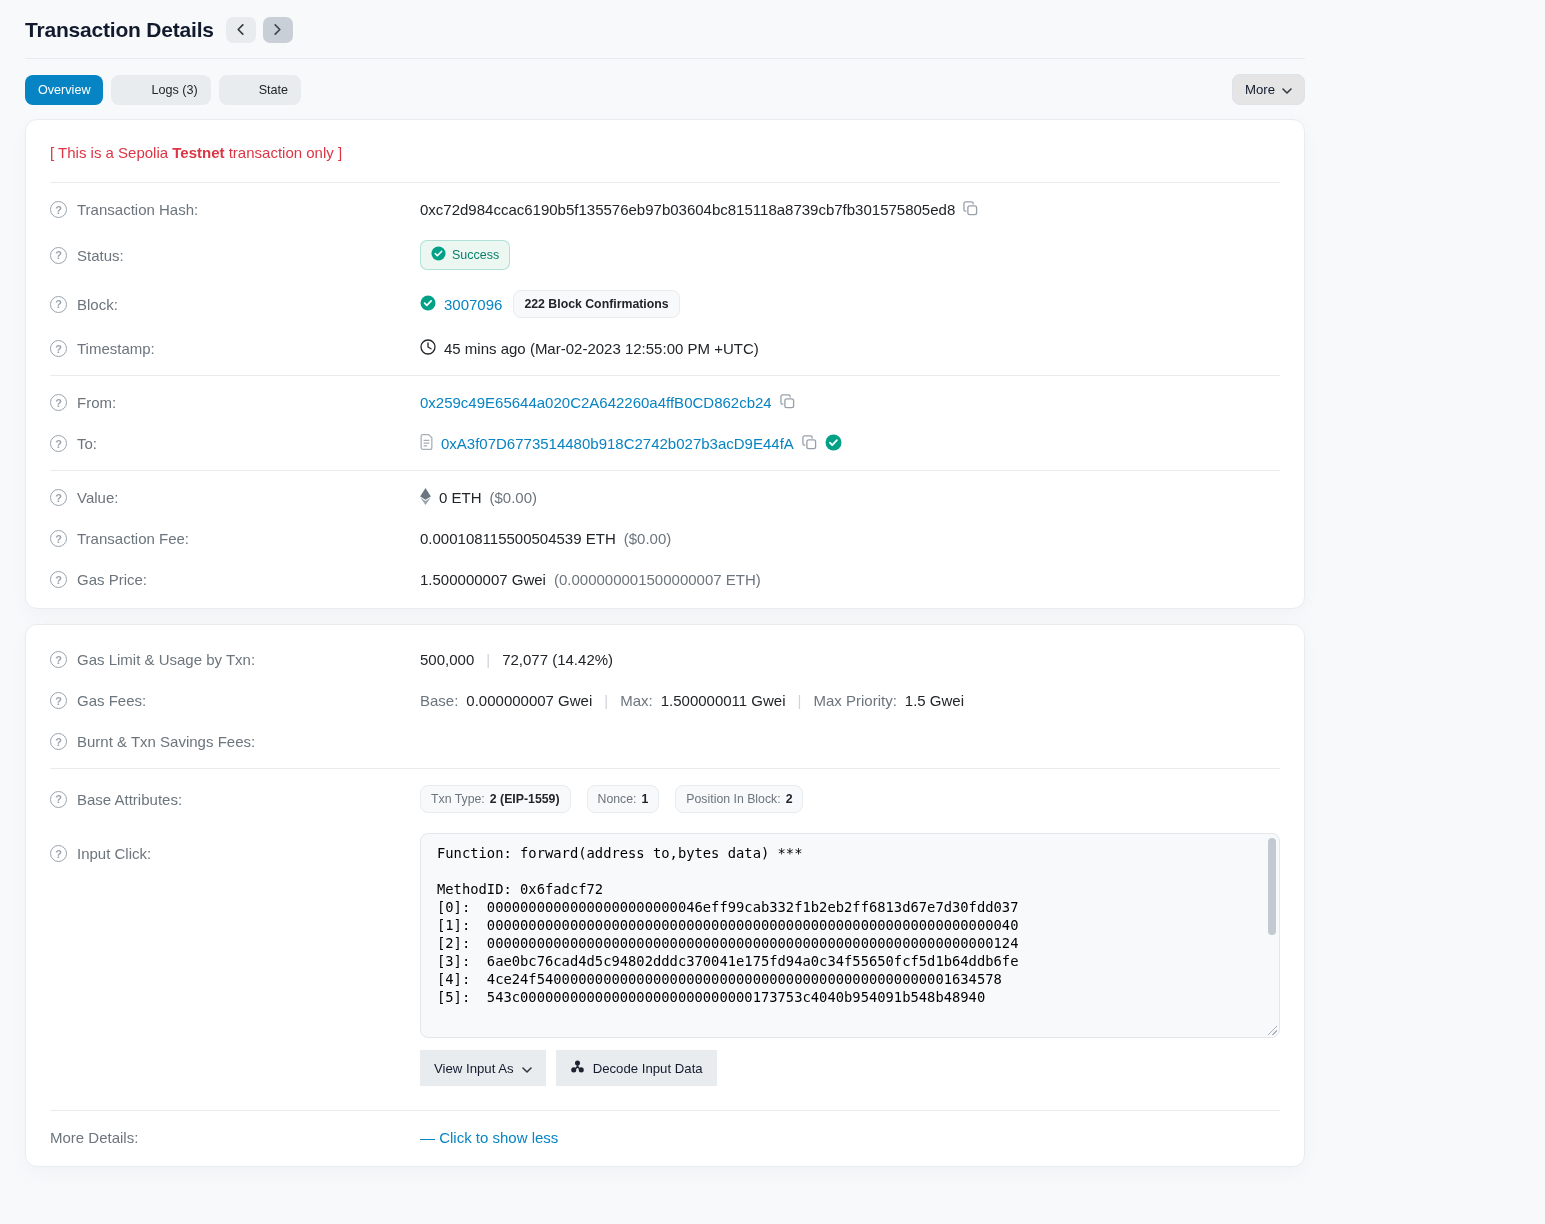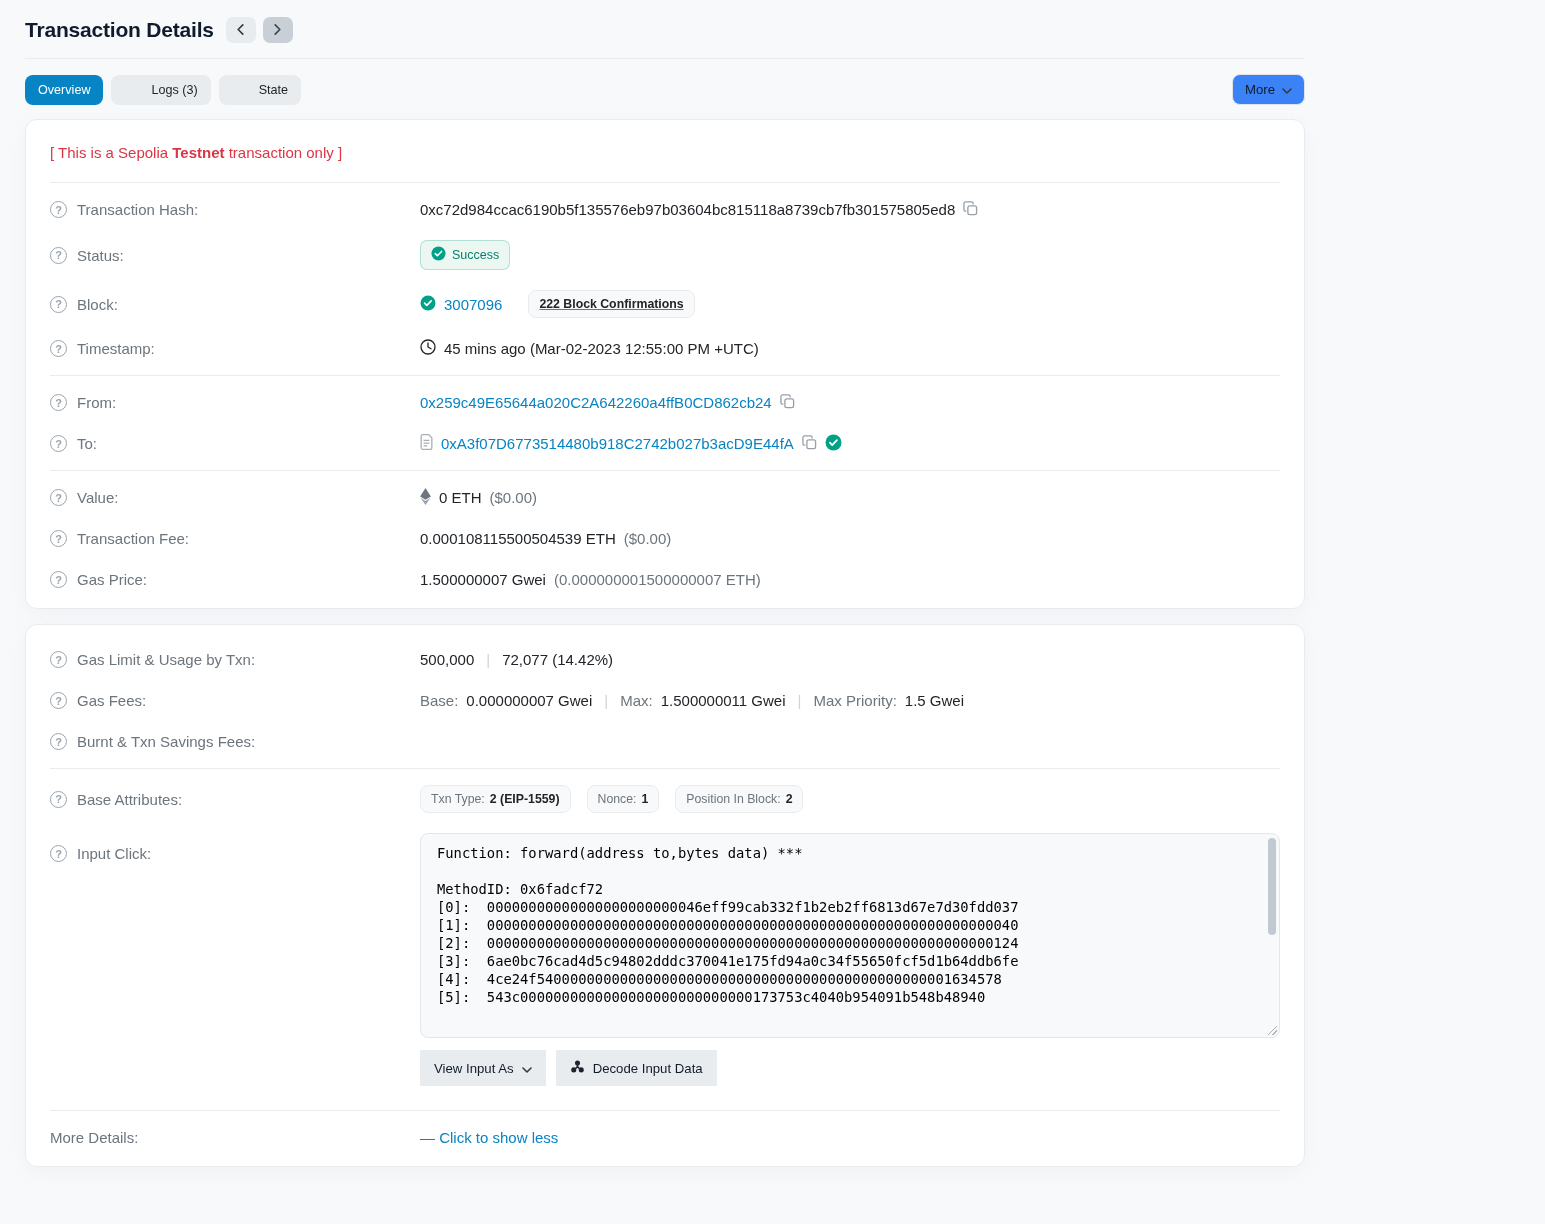--- a/index.html
+++ b/index.html
@@ -21,21 +21,21 @@
   .page-title{font-size:21px;font-weight:700;margin:0;color:#111b2d;letter-spacing:-.2px;}
   .nav-btns{display:flex;gap:7px;}
   .nav-btn{width:30px;height:26px;border:none;border-radius:7px;display:flex;align-items:center;justify-content:center;cursor:pointer;padding:0;color:#343a40;}
   .nav-btn.prev{background:#e9ecef;}
   .nav-btn.next{background:#c9cfd6;}
   
   .tabs-row{display:flex;align-items:center;margin:15px 0 14px;}
   .tab-pill{border:none;border-radius:8px;padding:8px 13px;font-size:12.6px;font-weight:500;margin-right:8px;cursor:pointer;font-family:inherit;}
   .tab-pill.active{background:var(--accent,#0784c3);color:#fff;}
   .tab-pill.inactive{background:var(--pill-bg,#e9ecef);color:var(--text-dark,#212529);padding-left:40px;}
-  .more-btn{margin-left:auto;background:#3b82f6;border:1px solid #dfe3e8;border-radius:8px;padding:7px 12px;font-size:13.2px;display:flex;align-items:center;gap:7px;cursor:pointer;color:#111b2d;font-family:inherit;}
+  .more-btn{margin-left:auto;background:#e5e5e5;border:1px solid #dfe3e8;border-radius:8px;padding:7px 12px;font-size:13.2px;display:flex;align-items:center;gap:7px;cursor:pointer;color:#111b2d;font-family:inherit;}
   
   .card{background:var(--card-bg,#fff);border:1px solid var(--border,#e9ecef);border-radius:12px;padding:8px 24px;margin-bottom:15px;box-shadow:0 6px 18px rgba(189,197,209,.12);}
   .divider{border:0;border-top:1px solid var(--border,#e9ecef);margin:6px 0;}
   .warning{color:var(--danger,#dc3545);padding:16px 0 15px;font-size:15px;}
   .warning b{font-weight:700;}
   
   .row{display:flex;align-items:center;padding:10px 0;min-height:41px;}
   .row.top{align-items:flex-start;}
   .row-label{width:370px;flex:none;display:flex;align-items:center;gap:10px;color:var(--text-gray,#6c757d);}
   .row.top .row-label{padding-top:12px;}
@@ -141,21 +141,21 @@
       <div class="row-label">
           <span class="q-icon">?</span>
           <span>Block:</span>
         </div>
       <div class="row-value">
         <span><svg width="16" height="16" viewBox="0 0 16 16">
               <circle cx="8" cy="8" r="7.5" fill="#00a186"></circle>
               <path d="M4.6 8.2l2.2 2.2 4.4-4.6" fill="none" stroke="#fff" stroke-width="1.7" stroke-linecap="round" stroke-linejoin="round"></path>
             </svg></span>
         <a class="link">3007096</a>
-        <span class="gray-badge" style="margin-left:18px;text-decoration:underline;">
+        <span class="gray-badge" style="margin-left:3px;">
             <b>222 Block Confirmations</b>
           </span>
       </div>
     </div>
 
     <div class="row">
       <div class="row-label">
           <span class="q-icon">?</span>
           <span>Timestamp:</span>
         </div>

